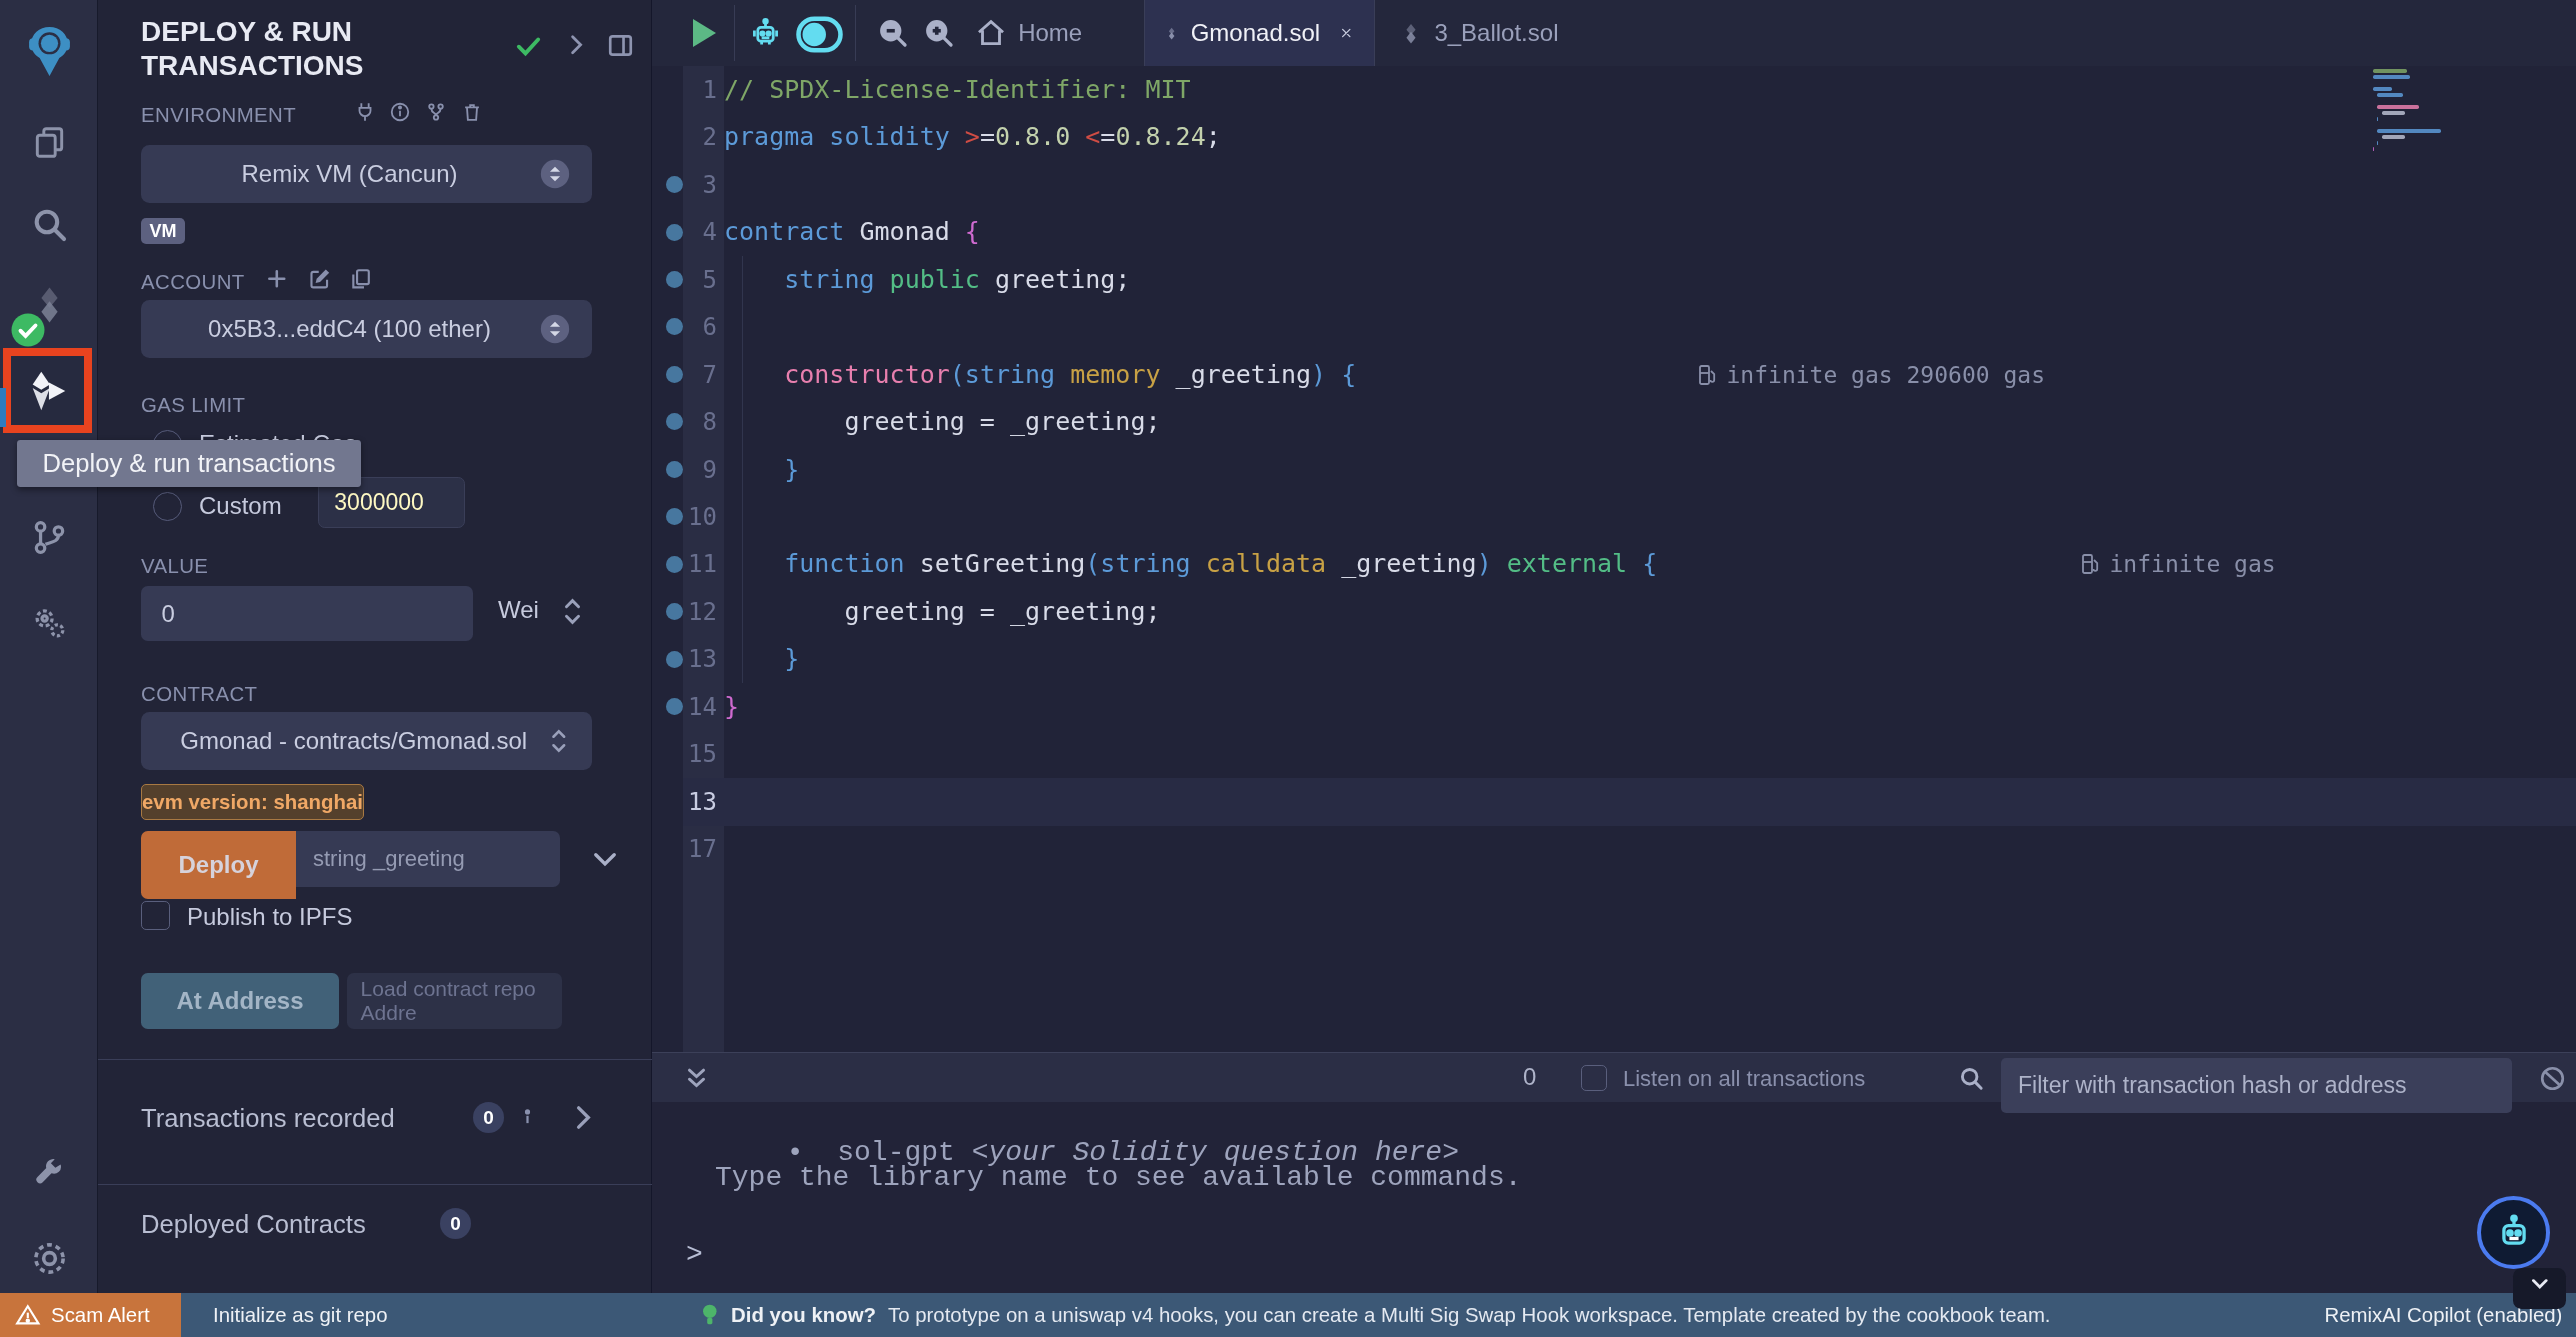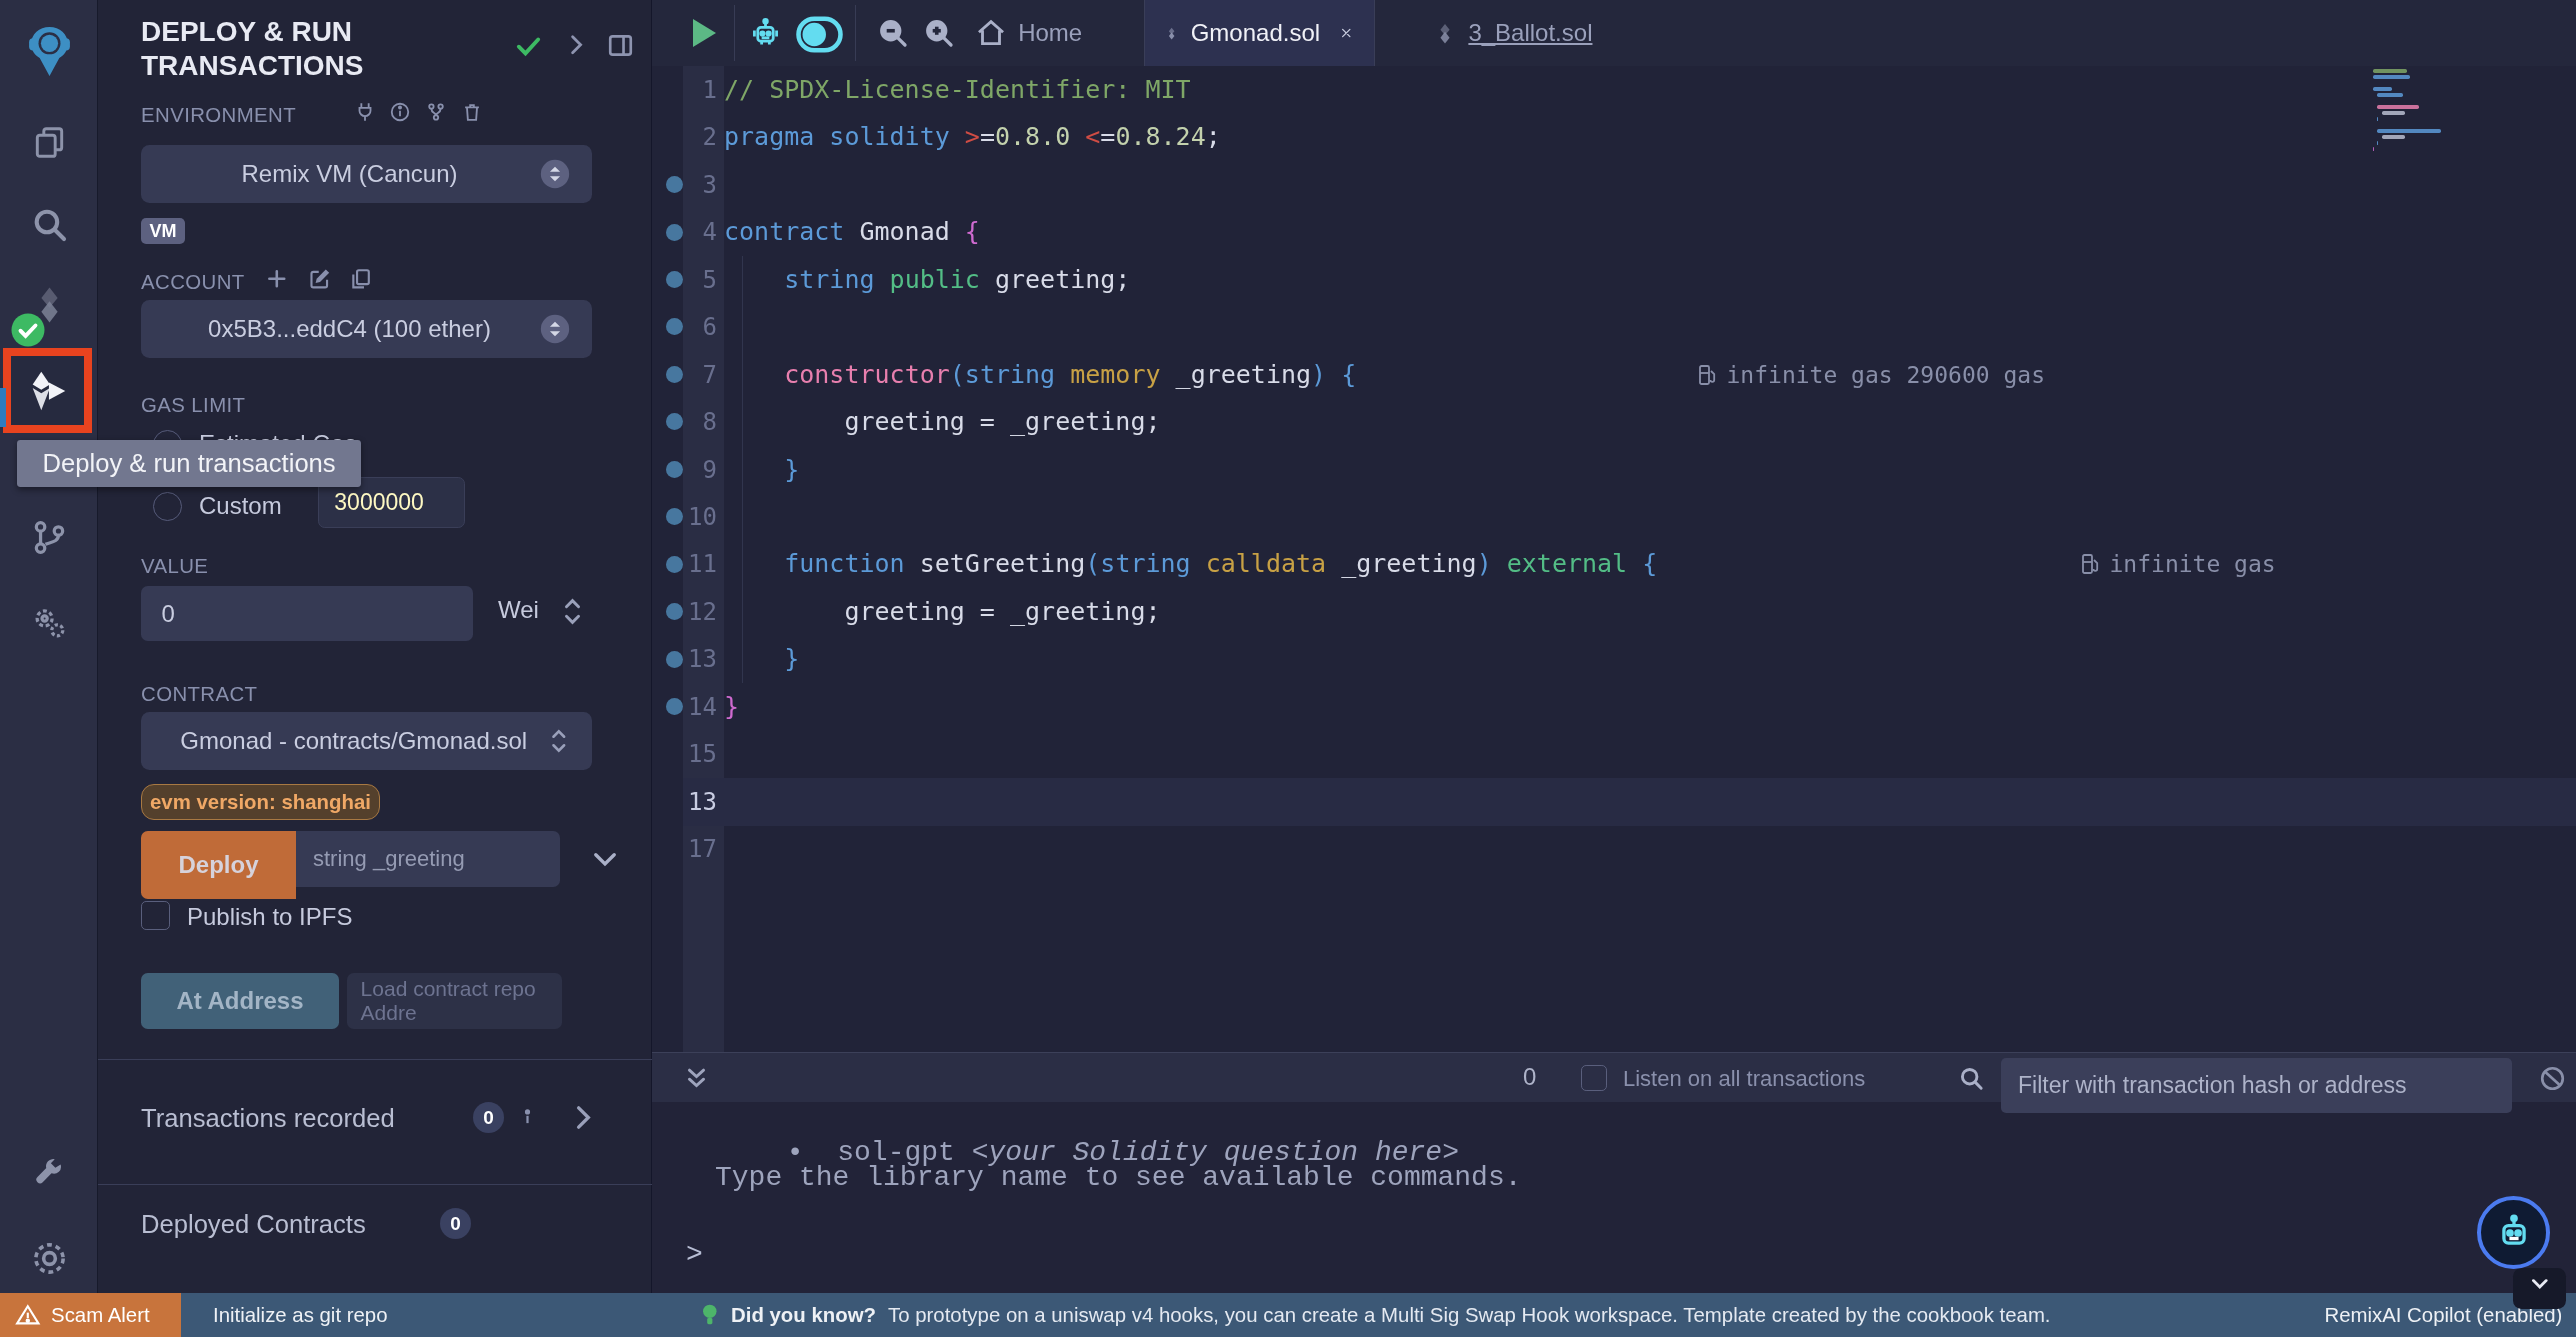--- a/index.html
+++ b/index.html
@@ -15,21 +15,21 @@
   
   .panel { left:98px; top:0; width:554px; height:1293px; background:#222437; border-right:0.9px solid #14162a; }
   .p-title { left:43px; top:15.3px; width:366px; font-size:28px; font-weight:bold; color:#e8eaf3; line-height:34px; }
   .p-label { font-size:20.4px; color:#8990ad; letter-spacing:0.4px; }
   .sel { background:#363a54; border-radius:8.5px; height:58px; display:flex; align-items:center; color:#c9cde0; font-size:24px; padding:0 20.4px; }
   .sel .txt { flex:1; }
   .badge-vm { background:#5d6180; color:#fff; font-weight:bold; font-size:18px; border-radius:5.1px; padding:2.6px 8.5px; }
   .radio { width:29px; height:29px; border:1.7px solid #565b7a; border-radius:50%; background:transparent; }
   .chkbox { width:29px; height:29px; border:1.7px solid #5a5f7d; border-radius:5.1px; background:transparent; }
   .mini-input { background:#2c3047; border:0.9px solid #3a3e58; border-radius:6.8px; color:#fef9c3; font-size:23px; display:flex; align-items:center; padding:0 15.3px; }
-  .evm-badge { background:#54402c; border:1.7px solid #a87943; border-radius:13px; color:#f0a866; font-size:20.4px; font-weight:bold; display:inline-flex; align-items:center; padding:0 8px; height:36px; }
+  .evm-badge { background:#54402c; border:1.7px solid #a87943; border-radius:5px; color:#f0a866; font-size:20.4px; font-weight:bold; display:inline-flex; align-items:center; padding:0 0; height:36px; }
   .btn-deploy { background:#c06b38; border-radius:6.8px 0 0 6.8px; color:#d6d2db; font-weight:bold; font-size:24px; display:flex; align-items:center; justify-content:center; }
   .deploy-param { background:#363a54; border:none; border-radius:0 6.8px 6.8px 0; color:#959bb3; font-size:22px; padding:0 17px; outline:none; }
   .btn-ataddr { background:#416178; border-radius:6.8px; color:#a3b5c6; font-weight:bold; font-size:24px; display:flex; align-items:center; justify-content:center; }
   .addr-param { background:#2d3147; border:none; border-radius:6.8px; color:#c9cde0; font-size:21px; padding:0 13.6px; outline:none; }
   .addr-param::placeholder { color:#6d7390; }
   .deploy-param::placeholder { color:#959bb3; }
   .divider { height:0.9px; background:#3a3e58; width:554px; left:0; }
   .p-section { font-size:25.6px; color:#b9bed2; }
   .count-badge { width:31px; height:31px; border-radius:50%; background:#3a4161; color:#fff; font-size:19px; display:flex; align-items:center; justify-content:center; font-weight:bold; }
 
@@ -351,21 +351,21 @@
     <div class="tab active" style="left:492px; width:231px; padding:0 20.4px;">
       <svg width="22" height="29" viewBox="0 0 24 24" fill="#9aa0bb">
           <path d="M12 1.5 L17 8 L12 14 L7 8 Z" opacity=".55"></path>
           <path d="M12 10 L17 16.5 L12 23 L7 16.5 Z" opacity=".85"></path>
         </svg>
       <span style="margin-left:12px;">Gmonad.sol</span>
       <svg width="24" height="24" viewBox="0 0 24 24" fill="none" stroke="#c7cbde" stroke-width="2.2" stroke-linecap="round" style="margin-left:19px;">
           <path d="M6 6l12 12M18 6L6 18"></path>
         </svg>
     </div>
-    <div class="tab" style="left:762px; padding:0 20.4px;text-decoration:underline;">
+    <div class="tab" style="left:728px; padding:0 20.4px;">
       <svg width="22" height="29" viewBox="0 0 24 24" fill="#8a8fa8">
           <path d="M12 1.5 L17 8 L12 14 L7 8 Z" opacity=".55"></path>
           <path d="M12 10 L17 16.5 L12 23 L7 16.5 Z" opacity=".85"></path>
         </svg>
       <span style="margin-left:12px;">3_Ballot.sol</span>
     </div>
   </div>
 
   <div class="abs editor" id="editor">
     <div class="gutter-num-band"></div>

